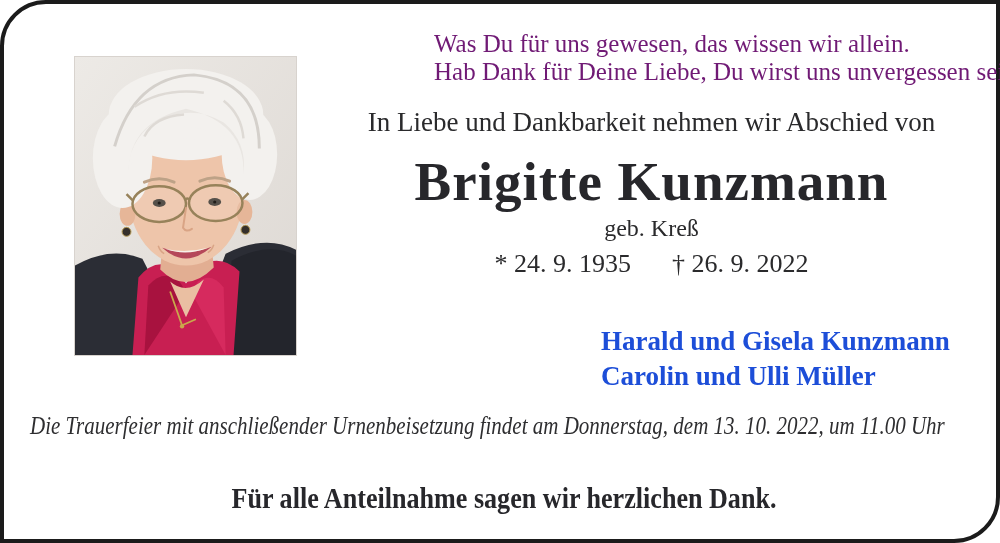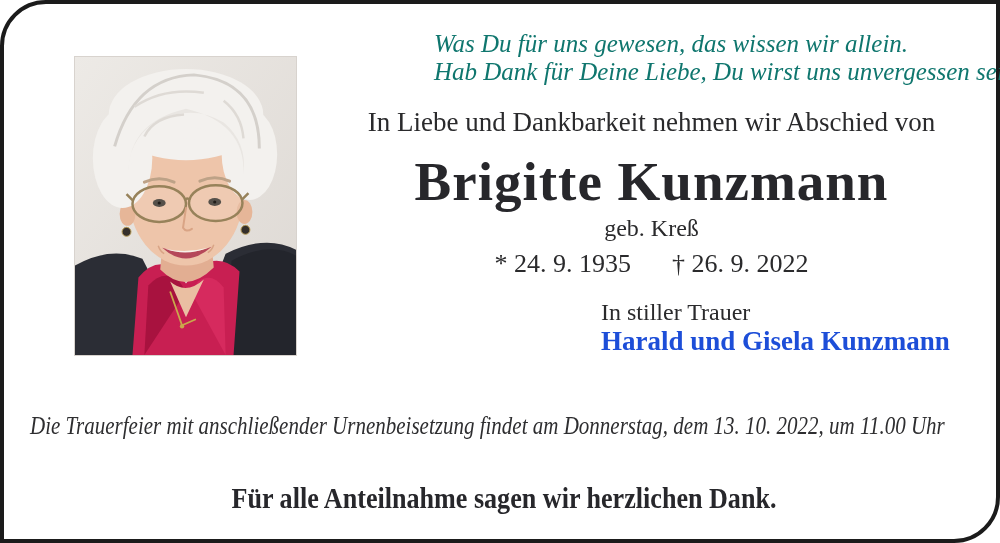--- a/index.html
+++ b/index.html
@@ -5,21 +5,21 @@
   html,body{margin:0;padding:0;}
   body{
     width:1000px;height:543px;position:relative;background:#ffffff;
     font-family:"Liberation Serif", serif;color:#2a2a2c;overflow:hidden;
   }
   .card{
     position:absolute;left:0;top:0;width:992px;height:535px;
     border:4px solid #1b1b1b;border-radius:46px 0 46px 0;background:#ffffff;
   }
   .abs{position:absolute;white-space:nowrap;}
-  .epitaph{font-size:25px;font-style:italic;color:#0f766e;}
+  .epitaph{font-size:25px;color:#701a75;}
   .intro{left:295px;width:705px;text-align:center;font-size:27px;}
   .deceased{left:295px;width:705px;text-align:center;font-size:55px;font-weight:bold;letter-spacing:1px;color:#27272b;}
   .maiden{left:295px;width:705px;text-align:center;font-size:24px;}
   .dates{left:295px;width:705px;text-align:center;font-size:26px;}
   .dates .gap{display:inline-block;width:28px;}
   .trauer{font-size:24px;}
   .mourner{font-size:27px;font-weight:bold;color:#1d4ed8;}
   .funeral{font-size:25px;font-style:italic;display:inline-block;transform:scaleX(0.84);transform-origin:left center;color:#2e2e30;}
   .thanks{left:0;width:1000px;text-align:center;font-size:29px;font-weight:bold;transform:scaleX(0.9);transform-origin:center;color:#27272b;}
   .photo{
@@ -103,22 +103,22 @@
   <div class="abs maiden" style="top:211px;">geb. Kreß</div>
 
   <div class="abs dates" style="top:245px;">
     <span>*</span>
     <span>24. 9. 1935</span>
     <span class="gap"></span>
     <span>†</span>
     <span>26. 9. 2022</span>
   </div>
 
-  <div class="abs trauer" style="left:597px;top:295px;">In stiller Trauer</div>
   <div class="abs mourner" style="left:597px;top:322px;">Harald und Gisela Kunzmann</div>
+  <div class="abs mourner" style="left:597px;top:357px;">Carolin und Ulli Müller</div>
 
   <div class="abs" style="left:26px;top:408px;">
     <span class="funeral">Die Trauerfeier mit anschließender Urnenbeisetzung findet am Donnerstag, dem 13. 10. 2022, um 11.00 Uhr</span>
   </div>
 
   <div class="abs thanks" style="top:478px;">Für alle Anteilnahme sagen wir herzlichen Dank.</div>
 
 </div>
 
 </body></html>

